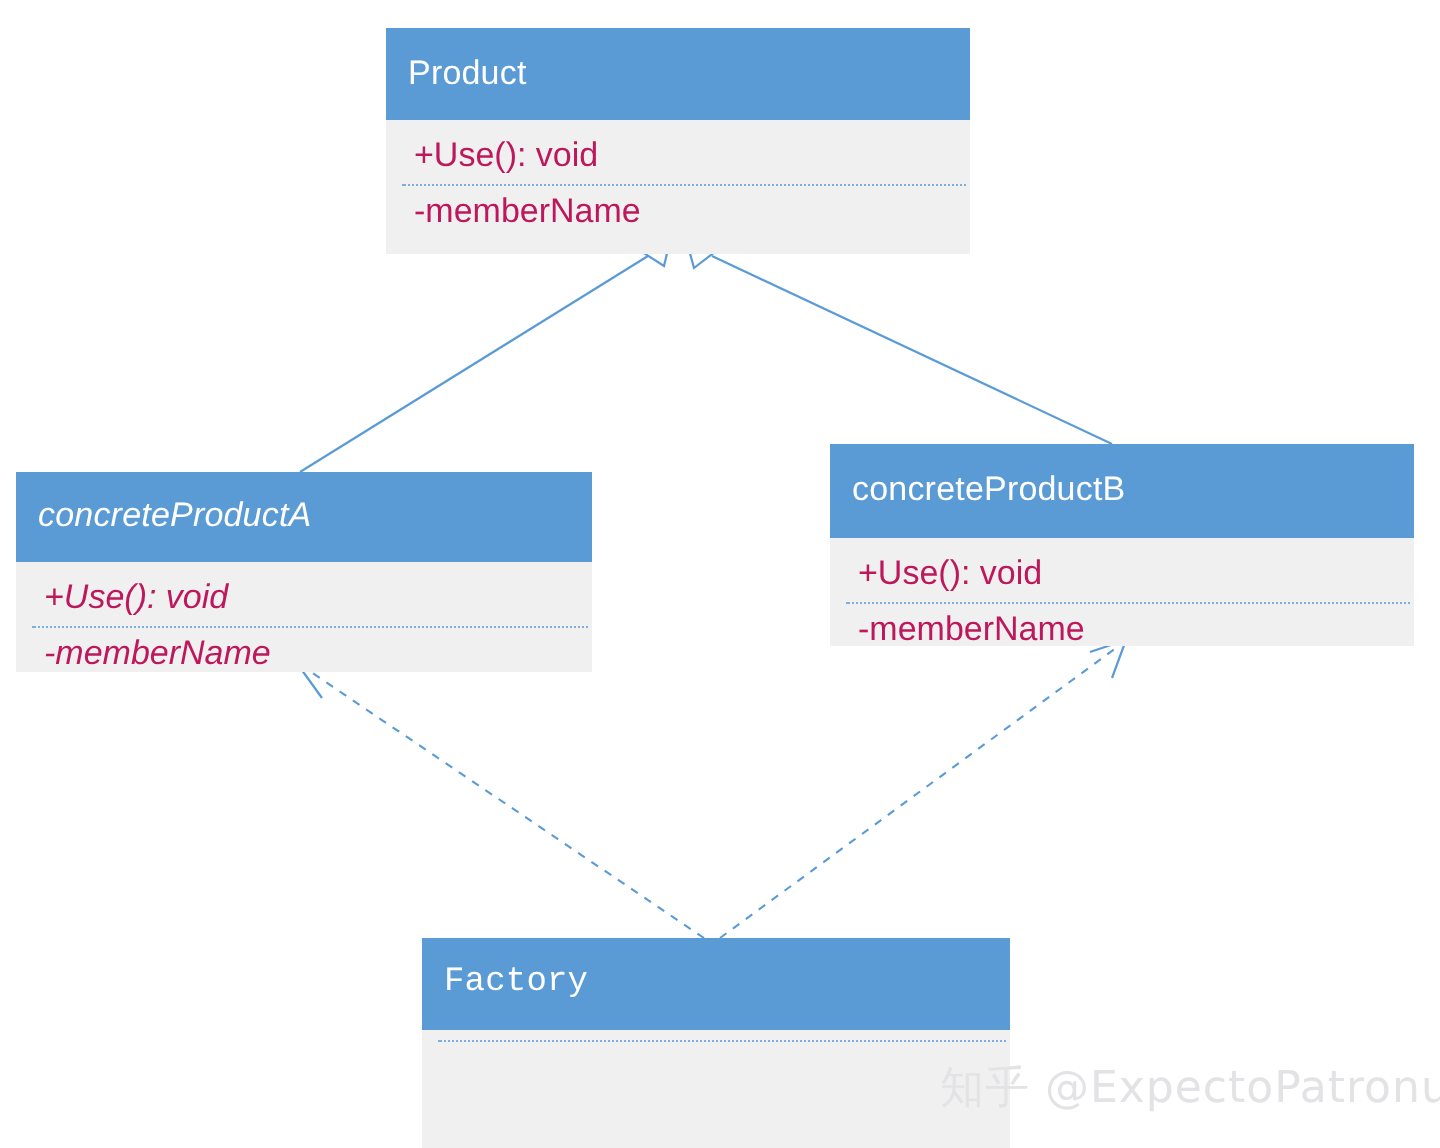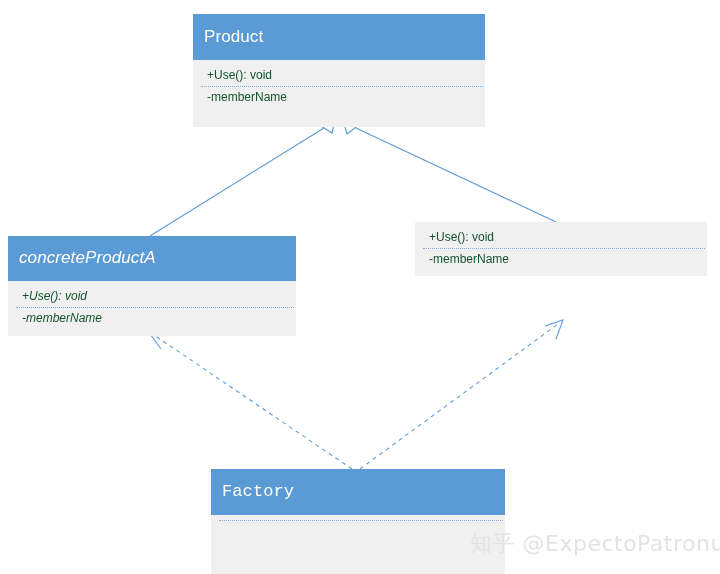--- a/index.html
+++ b/index.html
@@ -42,22 +42,22 @@
     padding-left: 11px;
     box-sizing: border-box;
     letter-spacing: 0.1px;
   }
   .uml-body {
     background: #F0F0F0;
     box-sizing: border-box;
     padding-top: 5px;
   }
   .uml-member {
-    color: #14532d;
-    font-size: 12px;
+    color: #be185d;
+    font-size: 17px;
     line-height: 1.1;
     padding: 4px 0 4px 14px;
     box-sizing: border-box;
     white-space: nowrap;
   }
   .uml-sep {
     height: 0;
     border-top: 1px dotted #7BAFDE;
     margin: 0 2px 0 8px;
   }
@@ -116,20 +116,23 @@
       <span>concreteProductA</span>
     </div>
     <div class="uml-body" style="height:55px;">
       <div class="uml-member">+Use(): void</div>
       <div class="uml-sep"></div>
       <div class="uml-member">-memberName</div>
     </div>
   </div>
 
   <div class="uml-class" style="left:415px; top:222px; width:292px;">
+    <div class="uml-header" style="height:47px;">
+      <span>concreteProductB</span>
+    </div>
     <div class="uml-body" style="height:54px;">
       <div class="uml-member">+Use(): void</div>
       <div class="uml-sep"></div>
       <div class="uml-member">-memberName</div>
     </div>
   </div>
 
   <div class="uml-class" style="left:211px; top:469px; width:294px;font-family:Liberation Mono, monospace;">
     <div class="uml-header" style="height:46px;">
       <span>Factory</span>

